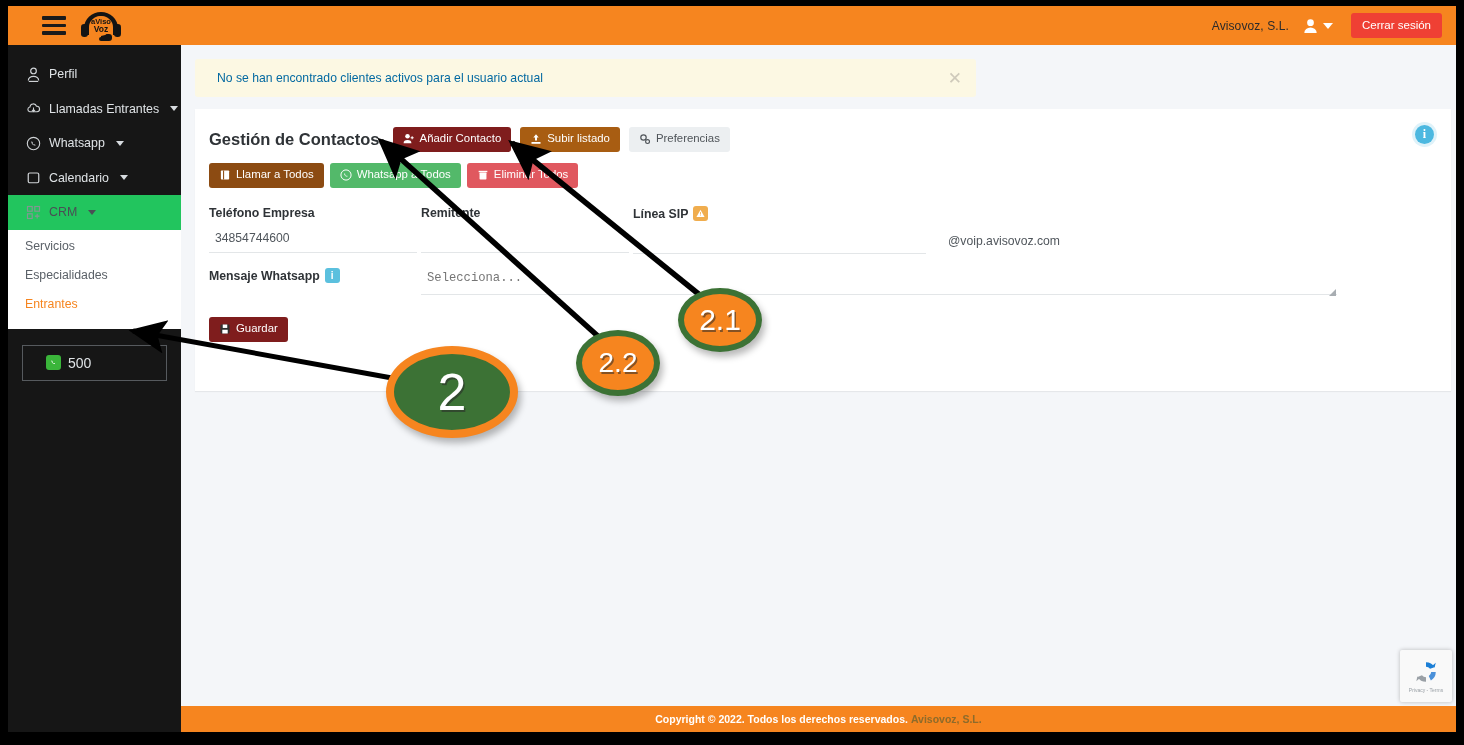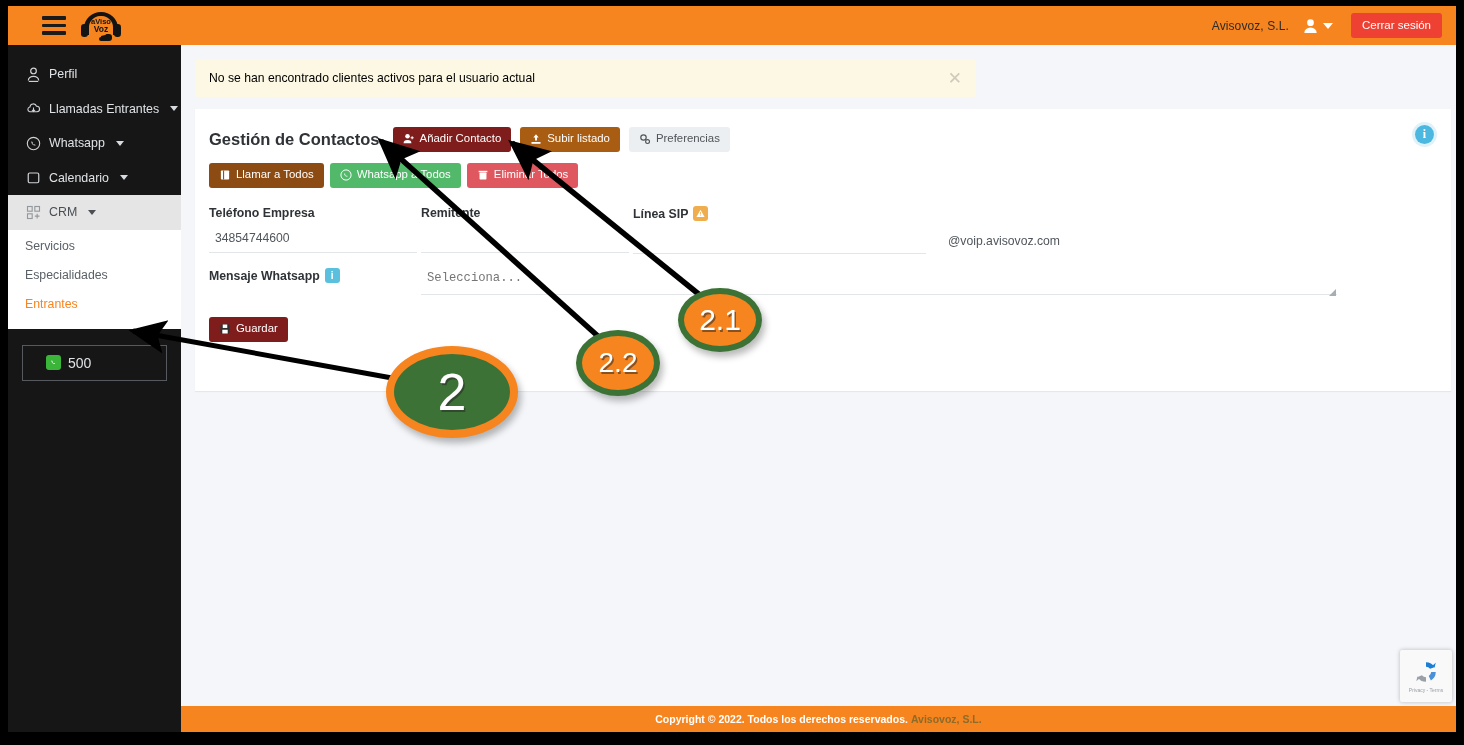--- a/index.html
+++ b/index.html
@@ -91,21 +91,21 @@
   }
   .nav-item .nv-icon { width: 15px; height: 15px; flex: 0 0 15px; display:block; opacity: .92; }
   .nav-caret {
     width: 0; height: 0;
     border-left: 4.5px solid transparent;
     border-right: 4.5px solid transparent;
     border-top: 5.5px solid #d7dbdf;
     margin-left: 3px;
   }
   .nav-item.open {
-    background: #e5e5e5; color: #4a4f55;
+    background: #22c55e; color: #4a4f55;
   }
   .nav-item.open .nav-caret { border-top-color: #4a4f55; }
   #crm-sub {
     background: #fff;
     padding: 2px 0 10px;
   }
   .sub-item {
     height: 29px; display: flex; align-items: center;
     padding-left: 17px;
     font-size: 12.3px; color: #5b6168;
@@ -132,21 +132,21 @@
     background: #f4f6f9;
   }
   #alert {
     position: absolute; left: 14px; top: 14px;
     width: 781px; height: 38px;
     background: #fcf8e3;
     border-radius: 3px;
     display: flex; align-items: center;
     padding: 0 14px;
   }
-  #alert .alert-text { font-size: 12.2px; color: #000000; }
+  #alert .alert-text { font-size: 12.2px; color: #0369a1; margin-left: 8px; }
   #alert .alert-close {
     margin-left: auto; font-size: 17px; color: #cfcabb;
     cursor: pointer; line-height: 1; font-weight: 400;
   }
 
   #card {
     position: absolute; left: 14px; top: 64px;
     width: 1256px; height: 282px;
     background: #ffffff;
     box-shadow: 0 1px 1px rgba(0,0,0,.06);

